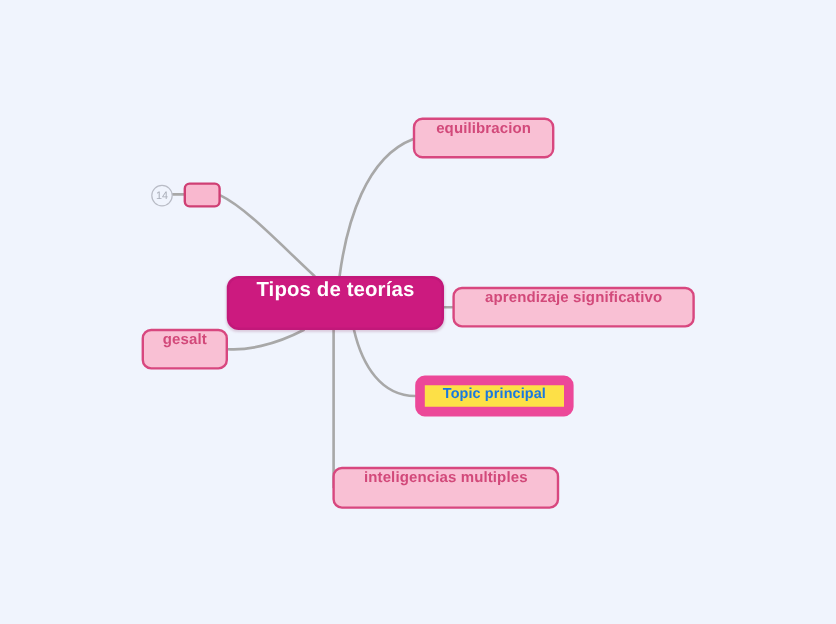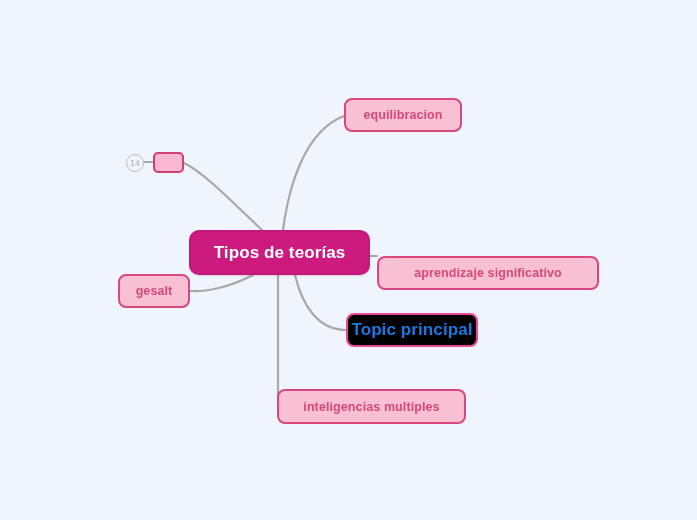--- a/index.html
+++ b/index.html
@@ -24,21 +24,20 @@
     left: 0;
     top: 0;
     width: 697px;
     height: 520px;
     pointer-events: none;
   }
   .node {
     position: absolute;
     box-sizing: border-box;
     display: flex;
-    align-items: center;
     justify-content: center;
     white-space: nowrap;
     letter-spacing: 0.1px;
   }
   .node-central {
     background: #cc1a7f;
     border: 2px solid #c2187a;
     border-radius: 10px;
     color: #ffffff;
     font-size: 17px;
@@ -47,25 +46,25 @@
   }
   .node-child {
     background: #f9c0d4;
     border: 2px solid #d8477f;
     border-radius: 8px;
     color: #d2497a;
     font-size: 12.5px;
     font-weight: bold;
   }
   .node-selected {
-    background: #000000;
-    border: 2px solid #ec4899;
+    background: #fde047;
+    border: 8px solid #ec4899;
     border-radius: 8px;
     color: #1878e0;
-    font-size: 17px;
+    font-size: 12px;
     font-weight: bold;
   }
   .node-empty {
     background: #f9b8cf;
     border: 2px solid #cf3f74;
     border-radius: 5px;
   }
   .collapse-badge {
     position: absolute;
     box-sizing: border-box;
@@ -101,21 +100,21 @@
   </svg>
 
   <div class="node node-central" style="left:189px; top:230px; width:181px; height:45px;">
     <span>Tipos de teorías</span>
   </div>
 
   <div class="node node-child" style="left:344px; top:98px; width:118px; height:34px;">
     <span>equilibracion</span>
   </div>
 
-  <div class="node node-child" style="left:377px; top:256px; width:222px; height:34px;">
+  <div class="node node-child" style="left:377px; top:239px; width:202px; height:34px;">
     <span>aprendizaje significativo</span>
   </div>
 
   <div class="node node-selected" style="left:346px; top:313px; width:132px; height:34px;">
     <span>Topic principal</span>
   </div>
 
   <div class="node node-child" style="left:277px; top:389px; width:189px; height:35px;">
     <span>inteligencias multiples</span>
   </div>

